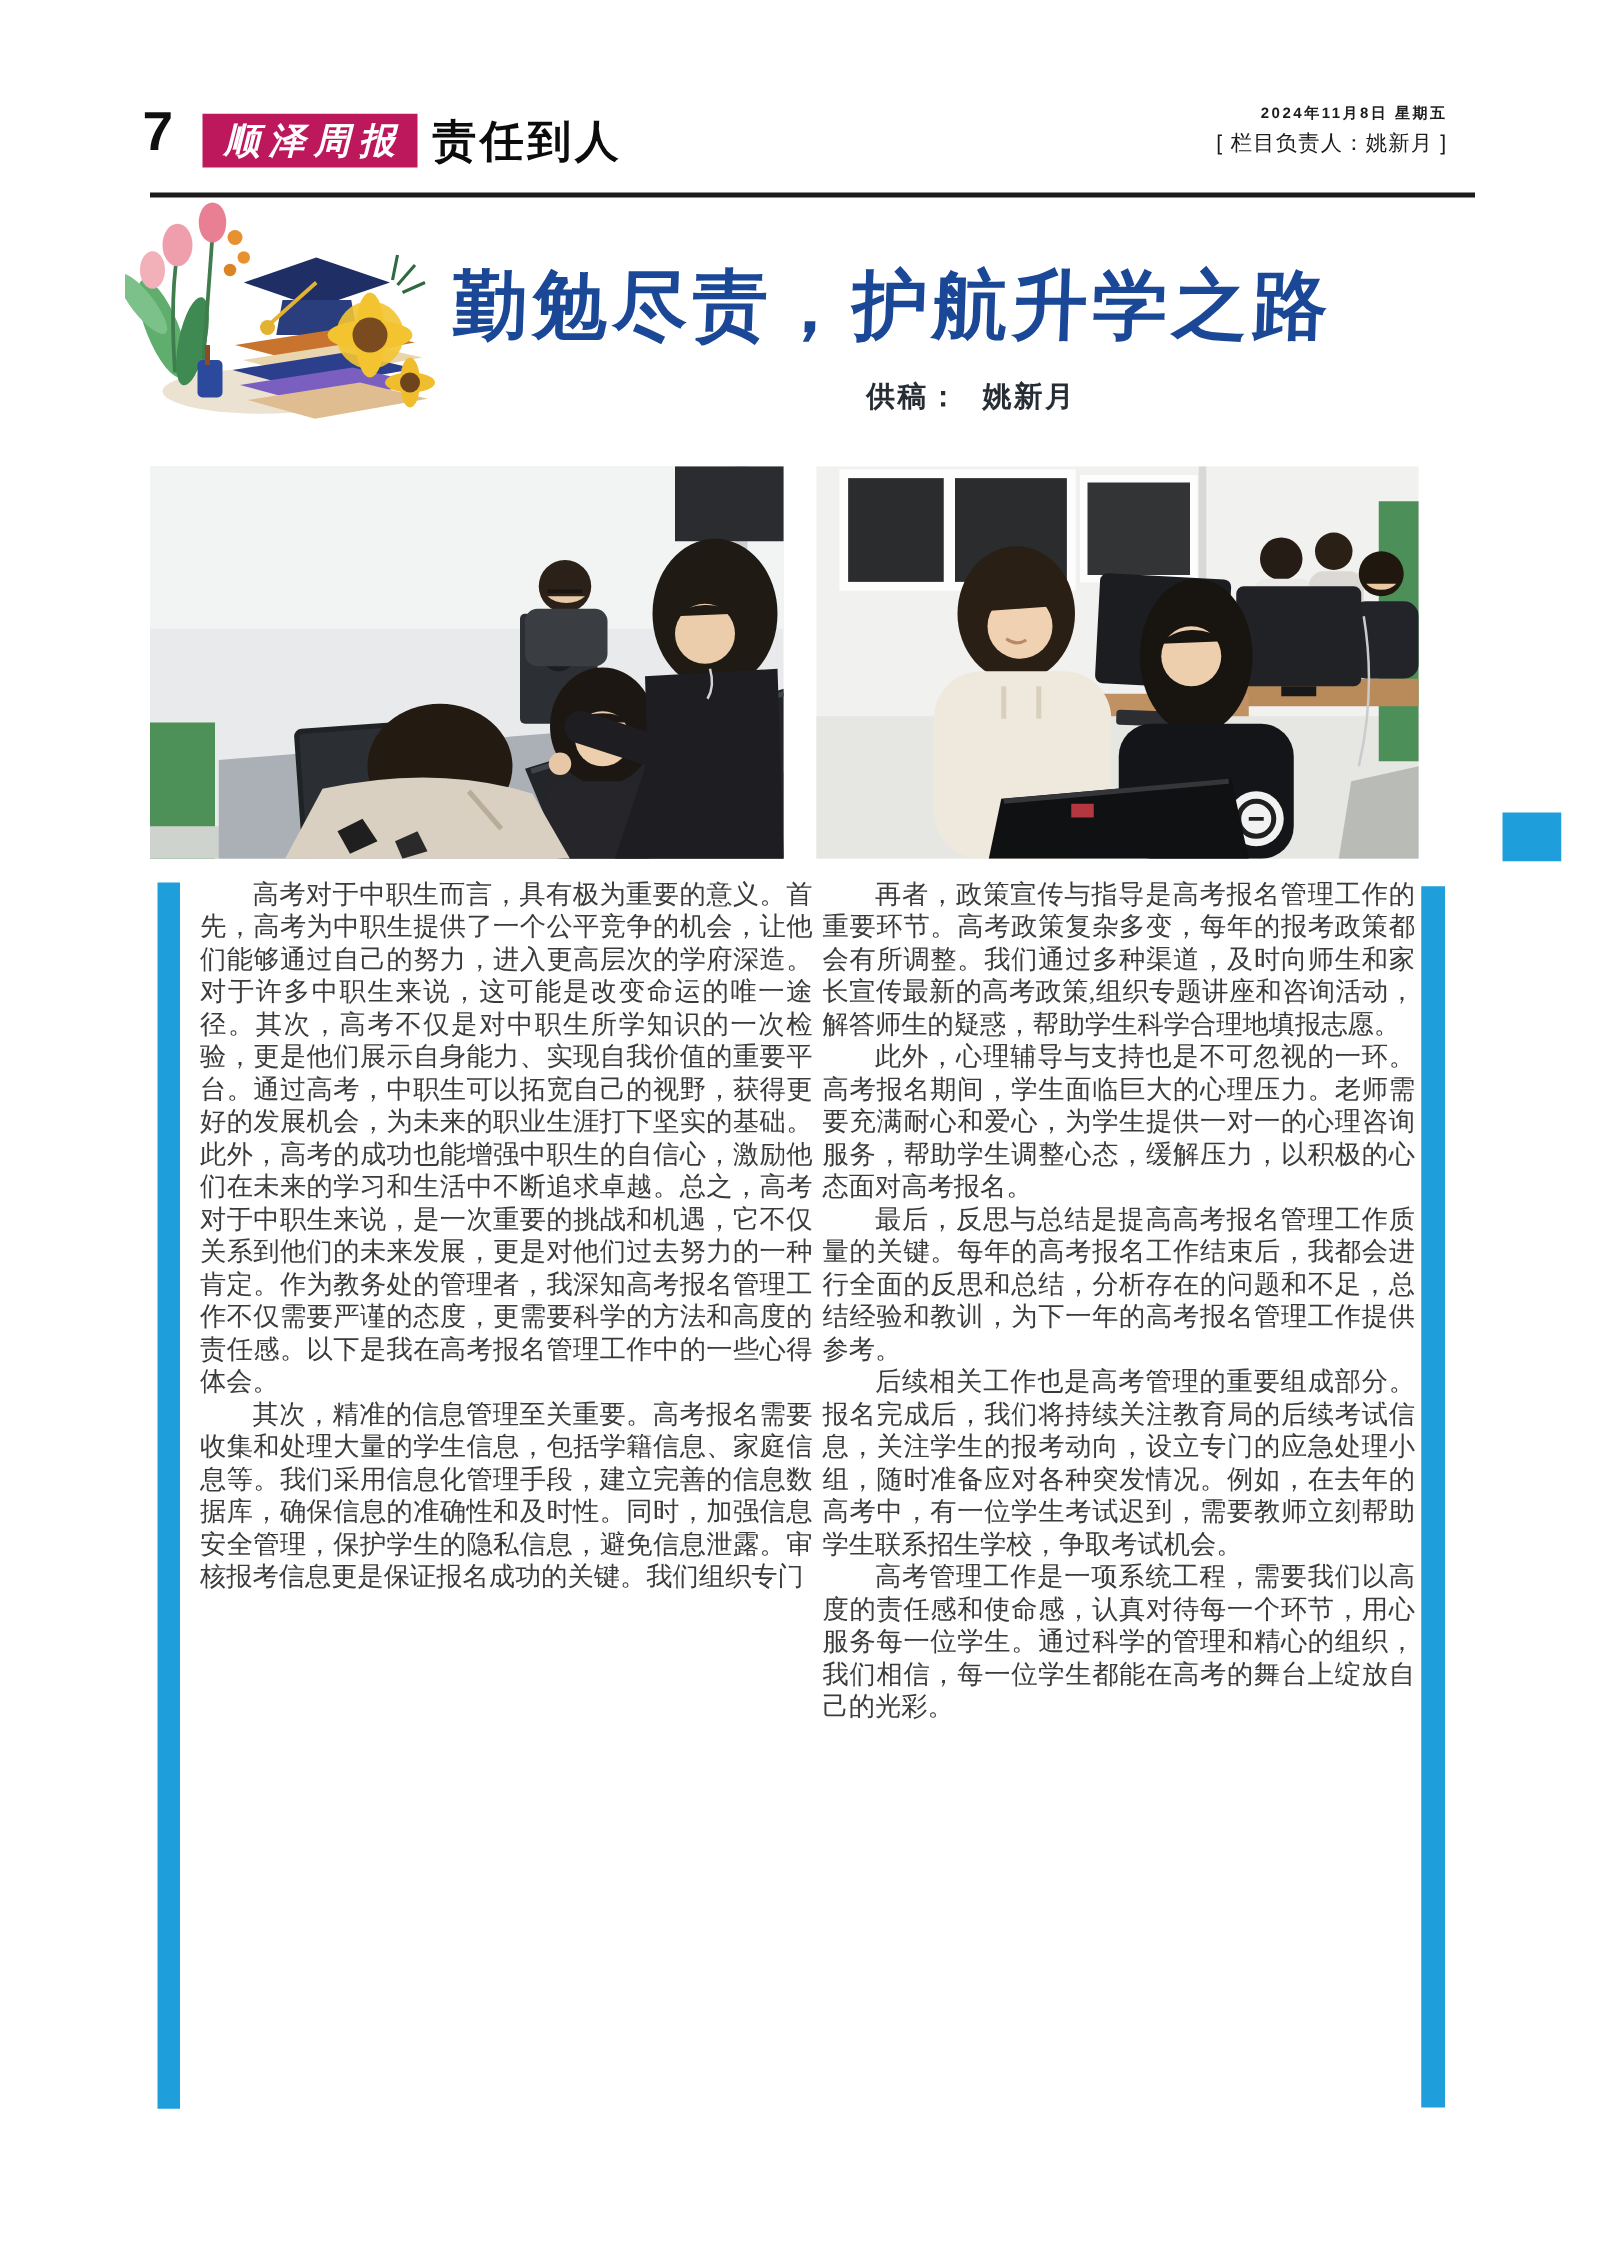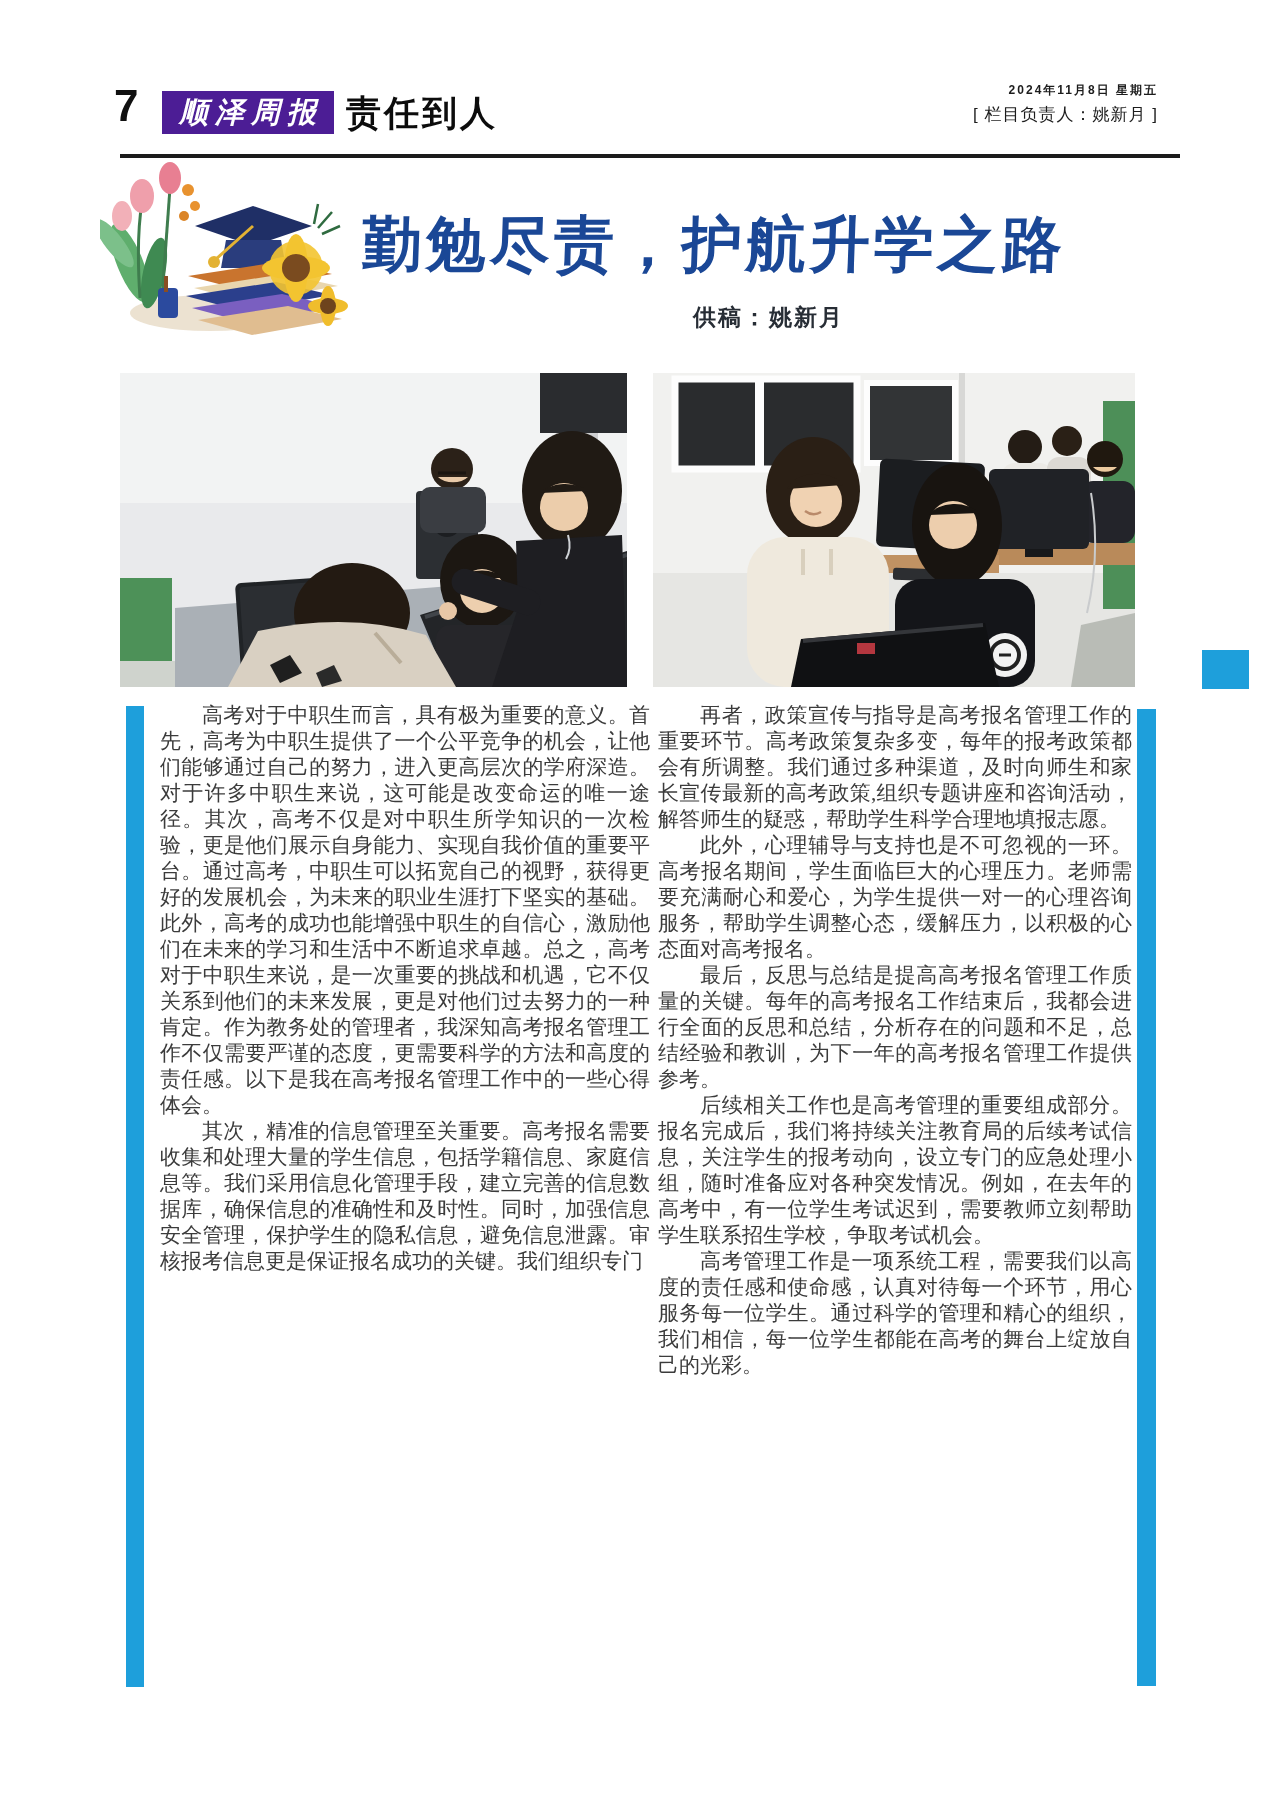--- a/index.html
+++ b/index.html
@@ -1,37 +1,37 @@
 <!DOCTYPE html>
 <html><head>
 <meta charset="utf-8">
 <style>
   html,body{margin:0;padding:0;background:#ffffff;}
   .page{position:relative;width:1280px;height:1810px;background:#ffffff;overflow:hidden;
         font-family:"Liberation Sans","DejaVu Sans",sans-serif;}
 
   
   .page-num{position:absolute;left:114px;top:84px;font-size:44px;font-weight:bold;color:#101010;line-height:1;}
-  .masthead-box{position:absolute;left:162px;top:91px;width:172px;height:43px;background:#4c1d95;
+  .masthead-box{position:absolute;left:162px;top:91px;width:172px;height:43px;background:#be185d;
                 display:flex;align-items:center;justify-content:center;}
   .masthead-text{color:#ffffff;font-family:"Liberation Serif","DejaVu Serif",serif;font-style:italic;
                  font-weight:bold;font-size:29px;letter-spacing:7px;white-space:nowrap;transform:translateX(3px);}
   .section-title{position:absolute;left:346px;top:90px;font-size:35px;font-weight:900;color:#0c0c0c;
                  letter-spacing:3px;white-space:nowrap;}
   .header-right{position:absolute;right:122px;top:82px;text-align:right;color:#1c1c1c;}
   .date-line{font-size:12px;font-weight:bold;letter-spacing:2px;}
   .editor-line{font-size:17px;margin-top:4px;letter-spacing:1px;}
   .top-rule{position:absolute;left:120px;top:154px;width:1060px;height:4px;background:#1b1b1b;}
 
   
   .headline{position:absolute;left:362px;top:212px;width:800px;font-size:60px;font-weight:900;
             color:#1a4796;letter-spacing:4px;white-space:nowrap;transform:skewX(-2deg);line-height:1.1;}
   .byline{position:absolute;left:693px;top:302px;font-size:23px;font-weight:bold;color:#272d35;
           letter-spacing:2px;white-space:nowrap;}
-  .byline .name{margin-left:1px;}
+  .byline .name{margin-left:18px;}
   .illustration{position:absolute;left:100px;top:148px;width:250px;height:192px;}
 
   
   .photo{position:absolute;top:373px;height:314px;display:block;}
   .photo-left{left:120px;width:507px;}
   .photo-right{left:653px;width:482px;}
 
   
   .bar{position:absolute;background:#1e9fdb;}
   .bar-left{left:126px;top:706px;width:18px;height:981px;}

